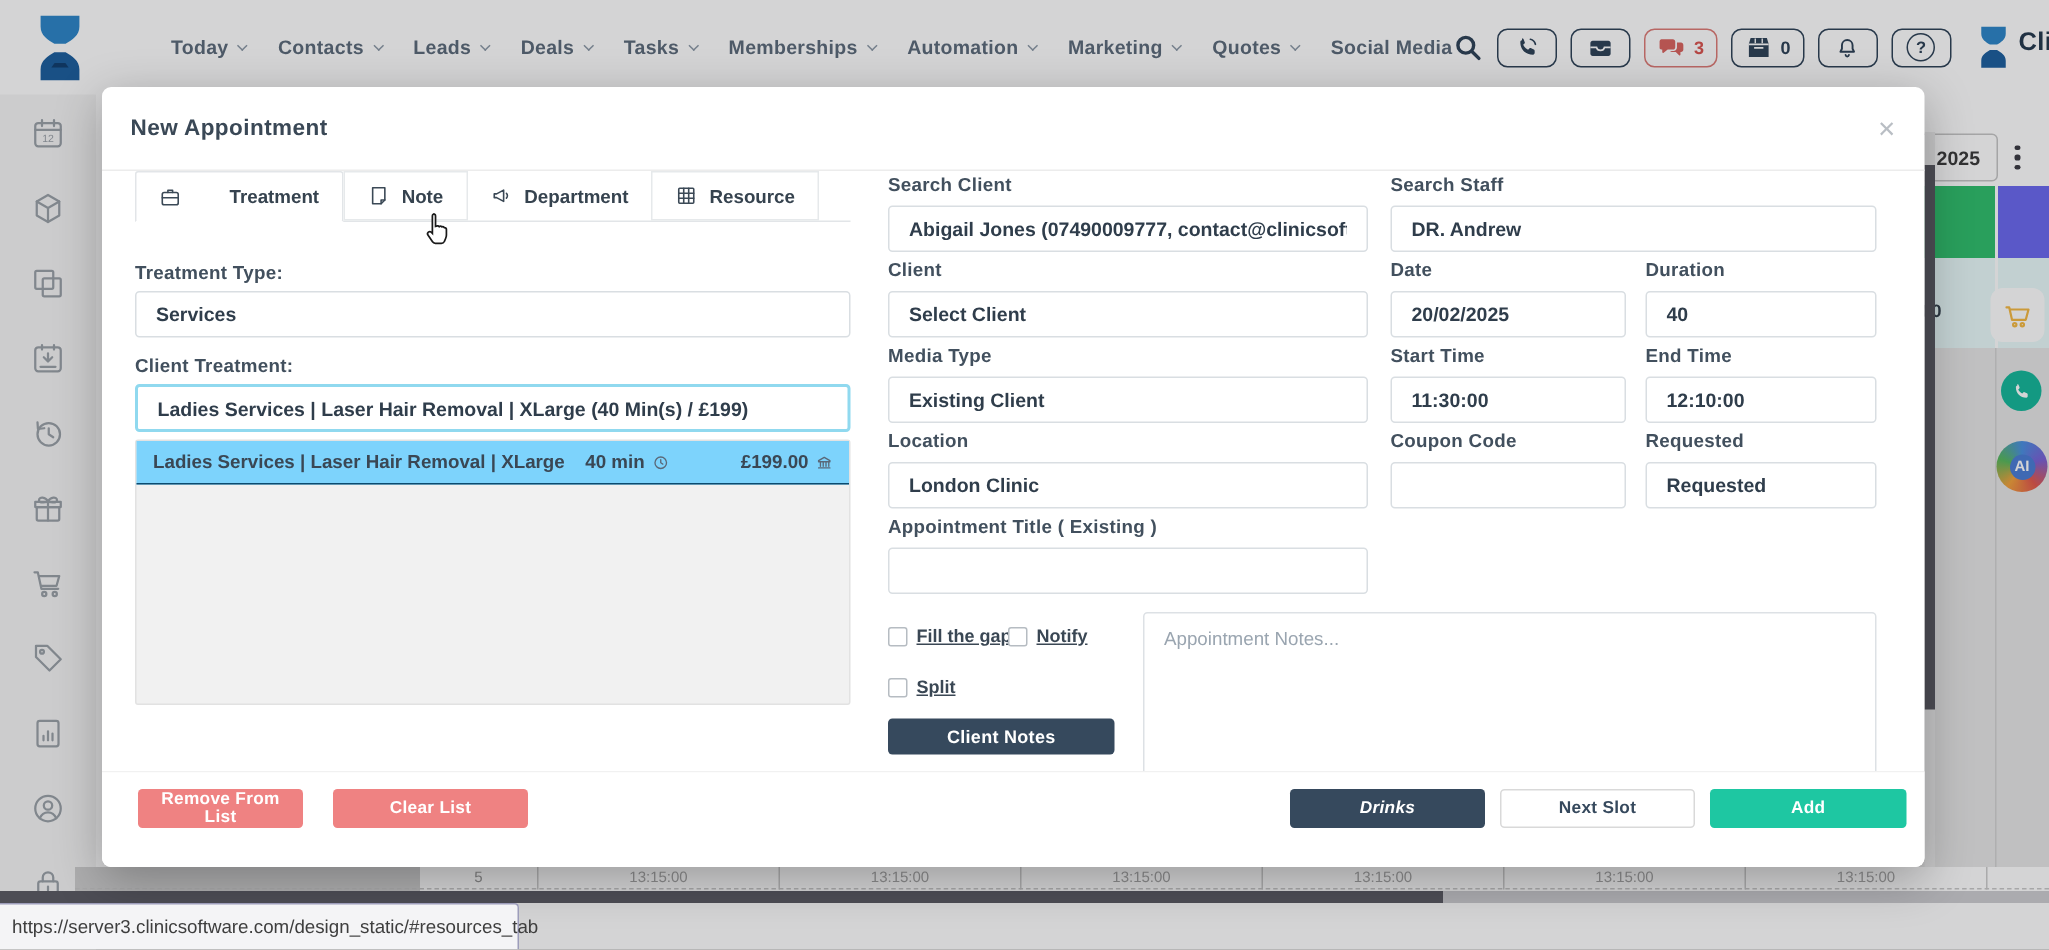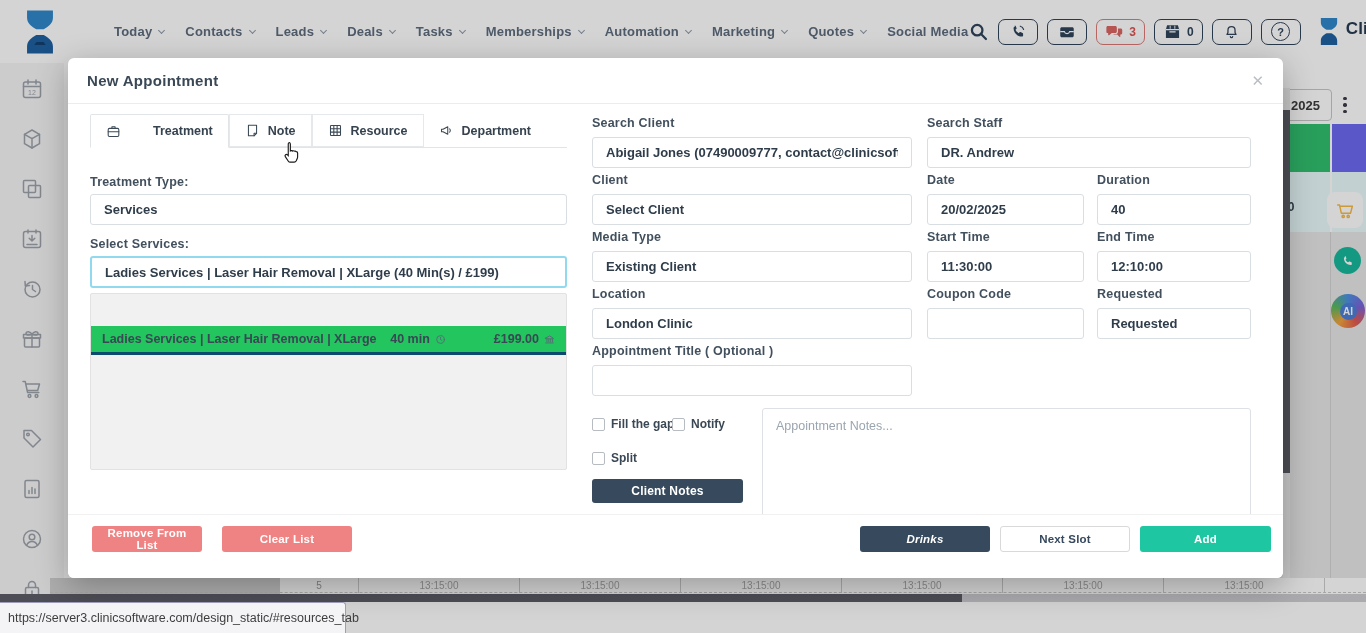--- a/index.html
+++ b/index.html
@@ -46,41 +46,41 @@
   .botrow{position:absolute;left:0;top:578px;width:1366px;height:16px;z-index:1;}
   .botdark{position:absolute;left:50px;top:0;width:230px;height:20px;background:#d0d0d0;}
   .bcell{position:absolute;top:0;height:15px;display:flex;align-items:center;justify-content:center;font-size:10px;color:#a8a8a8;border-left:1px solid #cccccc;}
   .bnum{position:absolute;left:280px;top:0;width:78px;height:15px;display:flex;align-items:center;justify-content:center;font-size:10px;color:#9a9a9a;}
   .botdash{position:absolute;left:50px;top:14px;width:1316px;border-top:1px dashed #c9c9c9;}
   .hsb-track{position:absolute;left:0;top:594px;width:1366px;height:8px;background:#cdcdd1;z-index:1;}
   .hsb-thumb{position:absolute;left:0;top:0;width:962px;height:8px;background:#5b5b63;}
   .overlay{position:absolute;inset:0;background:rgba(15,18,24,0.18);z-index:5;}
   
   .modal{position:absolute;left:68px;top:58px;width:1215px;height:520px;background:#fff;border-radius:6px;box-shadow:0 8px 32px rgba(0,0,0,.28);z-index:10;}
-  .mhead{height:46px;display:flex;align-items:center;justify-content:space-between;padding:0 19px;border-bottom:1px solid #ececec;}
+  .mhead{height:56px;display:flex;align-items:center;justify-content:space-between;padding:0 19px;border-bottom:1px solid #ececec;}
   .mtitle{font-size:15px;font-weight:700;color:#3a4856;letter-spacing:.3px;}
   .mclose{font-size:15px;color:#b9bec4;cursor:pointer;}
   .tabs{position:absolute;left:22px;top:56px;width:477px;height:34px;display:flex;align-items:stretch;border-bottom:1px solid #e2e5e8;}
   .tab{display:flex;align-items:center;gap:8px;padding:0 15px;font-size:12.5px;font-weight:700;color:#36434f;cursor:pointer;position:relative;}
   .tab.boxed{border:1px solid #e6e9eb;}
   .tab.active{border:1px solid #e2e5e8;border-bottom-color:#fff;background:#fff;border-radius:2px 2px 0 0;margin-bottom:-1px;z-index:2;gap:32px;}
   .tico{width:15px;height:15px;stroke:#3b4956;fill:none;stroke-width:1.7;stroke-linecap:round;stroke-linejoin:round;}
   .lbl{position:absolute;font-size:12.5px;font-weight:700;color:#42505e;letter-spacing:.2px;}
   .inp{position:absolute;height:31px;border:1px solid #d9dee2;border-radius:3px;padding:0 13px;font-size:13px;font-weight:700;color:#2f3d4b;background:#fff;outline:none;}
   .inp::placeholder{color:#a9b2bb;font-weight:400;}
   .inp.hl{border:2px solid #90d9ef;}
   .listpanel{position:absolute;left:22px;top:235px;width:477px;height:177px;background:#f1f1f1;border:1px solid #e2e2e2;border-radius:2px;}
-  .listrow{height:29px;background:#22c55e;border-bottom:3px solid #0c4a6e;display:flex;align-items:center;padding:0 11px;font-size:12.5px;font-weight:700;color:#3a4754;cursor:pointer;margin-top:32px;}
+  .listrow{height:29px;background:#7dd3fc;border-bottom:1px solid #0c4a6e;display:flex;align-items:center;padding:0 11px;font-size:12.5px;font-weight:700;color:#3a4754;cursor:pointer;}
   .listrow .nm{flex:1;}
   .listrow .dur{display:flex;align-items:center;gap:5px;margin-right:48px;}
   .listrow .prc{display:flex;align-items:center;gap:5px;}
   .mini{width:11px;height:11px;stroke:#5a6878;fill:none;stroke-width:1.3;stroke-linecap:round;stroke-linejoin:round;}
   .cbrow{position:absolute;display:flex;align-items:center;gap:6px;}
   .cbox{width:13px;height:13px;border:1px solid #b6bcc2;border-radius:2px;background:#fff;cursor:pointer;flex:0 0 auto;}
-  .cblbl{font-size:12px;font-weight:700;color:#3a4754;}
+  .cblbl{font-size:12px;font-weight:700;color:#3a4754;text-decoration:underline;}
   .dbtn{position:absolute;width:151px;height:24px;background:#36495d;border-radius:3px;color:#fff;font-size:12px;font-weight:700;display:flex;align-items:center;justify-content:center;cursor:pointer;letter-spacing:.2px;}
   .notes{position:absolute;left:694px;top:350px;width:489px;height:124px;border:1px solid #dde1e5;border-radius:3px;padding:10px 13px;font-size:12.5px;color:#55616d;resize:none;outline:none;}
   .notes::placeholder{color:#9aa5b0;}
   .mfoot{position:absolute;left:0;bottom:0;width:1215px;height:64px;background:#fff;border-top:1px solid #f1f1f1;border-radius:0 0 6px 6px;z-index:5;}
   .fbtn{position:absolute;top:11px;height:26px;border-radius:3px;font-size:11.5px;font-weight:700;display:flex;align-items:center;justify-content:center;cursor:pointer;letter-spacing:.2px;border:none;}
   .fbtn.salmon{background:#ef8282;color:#fff;}
   .fbtn.navy{background:#36495d;color:#fff;font-style:italic;}
   .fbtn.ghost{background:#fff;border:1px solid #d9d9d9;color:#36495d;}
   .fbtn.teal{background:#1ec7a2;color:#fff;}
   .cursorsvg{position:absolute;left:213px;top:83px;z-index:40;pointer-events:none;}
@@ -319,43 +319,43 @@
           </svg>
         <span>Treatment</span>
       </div>
       <div class="tab boxed">
         <svg class="tico" viewBox="0 0 24 24">
             <path d="M5.5 3.5h13v13l-4 4h-9v-17z"></path>
             <path d="M14.5 20.5v-4h4"></path>
           </svg>
         <span>Note</span>
       </div>
+      <div class="tab">
+        <svg class="tico" viewBox="0 0 24 24">
+            <path d="M14 6L6.5 10H4v4h2.5L14 18V6z"></path>
+            <path d="M17 9.5a3.5 3.5 0 0 1 0 5"></path>
+          </svg>
+        <span>Department</span>
+      </div>
       <div class="tab boxed">
         <svg class="tico" viewBox="0 0 24 24">
             <rect x="4" y="4" width="16" height="16" rx="1"></rect>
             <path d="M4 9.3h16M4 14.6h16M9.3 4v16M14.6 4v16"></path>
           </svg>
         <span>Resource</span>
       </div>
-      <div class="tab">
-        <svg class="tico" viewBox="0 0 24 24">
-            <path d="M14 6L6.5 10H4v4h2.5L14 18V6z"></path>
-            <path d="M17 9.5a3.5 3.5 0 0 1 0 5"></path>
-          </svg>
-        <span>Department</span>
-      </div>
     </div>
 
     <svg class="cursorsvg" width="21" height="25" viewBox="0 0 22 26">
         <path d="M8.2 1.5c.9 0 1.6.7 1.6 1.6v7.2l1.3-.3c.5-.1 1 .1 1.3.5.5-.4 1.3-.4 1.8.1.6-.2 1.3 0 1.7.5.8 0 1.5.6 1.5 1.4v3.8c0 .8-.2 1.6-.5 2.3l-.9 2.1c-.4.8-1.2 1.4-2.1 1.4h-4.3c-.8 0-1.5-.4-1.9-1l-3.2-4.8c-.4-.6-.3-1.5.3-2 .6-.5 1.5-.4 2 .1l.8.8V3.1c0-.9.7-1.6 1.6-1.6z" fill="#fff" stroke="#1a1a1a" stroke-width="1.2"></path>
       </svg>
 
     <span class="lbl" style="left:22px;top:117px">Treatment Type:</span>
     <input class="inp" style="left: 22px; top: 136px; width: 477px;" readonly="" value="Services">
-    <span class="lbl" style="left:22px;top:179px">Select Services:</span>
+    <span class="lbl" style="left:22px;top:179px">Client Treatment:</span>
     <input class="inp hl" style="left: 22px; top: 198px; width: 477px; height: 32px;" readonly="" value="Ladies Services | Laser Hair Removal | XLarge (40 Min(s) / £199)">
 
     <div class="listpanel">
       <div class="listrow">
         <span class="nm">Ladies Services |  Laser Hair Removal |  XLarge</span>
         <span class="dur">
           <span>40 min</span>
           <svg class="mini" viewBox="0 0 16 16">
               <circle cx="8" cy="8" r="5.6"></circle>
               <path d="M8 5v3l2 1.3"></path>
@@ -390,21 +390,21 @@
     <span class="lbl" style="left:1029px;top:172px">End Time</span>
     <input class="inp" style="left: 1029px; top: 193px; width: 154px;" readonly="" value="12:10:00">
 
     <span class="lbl" style="left:524px;top:229px">Location</span>
     <input class="inp" style="left: 524px; top: 250px; width: 320px;" readonly="" value="London Clinic">
     <span class="lbl" style="left:859px;top:229px">Coupon Code</span>
     <input class="inp" style="left: 859px; top: 250px; width: 157px;" readonly="" value="">
     <span class="lbl" style="left:1029px;top:229px">Requested</span>
     <input class="inp" style="left: 1029px; top: 250px; width: 154px;" readonly="" value="Requested">
 
-    <span class="lbl" style="left:524px;top:286px">Appointment Title ( Optional )</span>
+    <span class="lbl" style="left:524px;top:286px">Appointment Title ( Existing )</span>
     <input class="inp" style="left: 524px; top: 307px; width: 320px;" readonly="" value="">
 
     <div class="cbrow" style="left:524px;top:359px">
       <span class="cbox"></span>
       <span class="cblbl">Fill the gap</span>
     </div>
     <div class="cbrow" style="left:604px;top:359px">
       <span class="cbox"></span>
       <span class="cblbl">Notify</span>
     </div>

